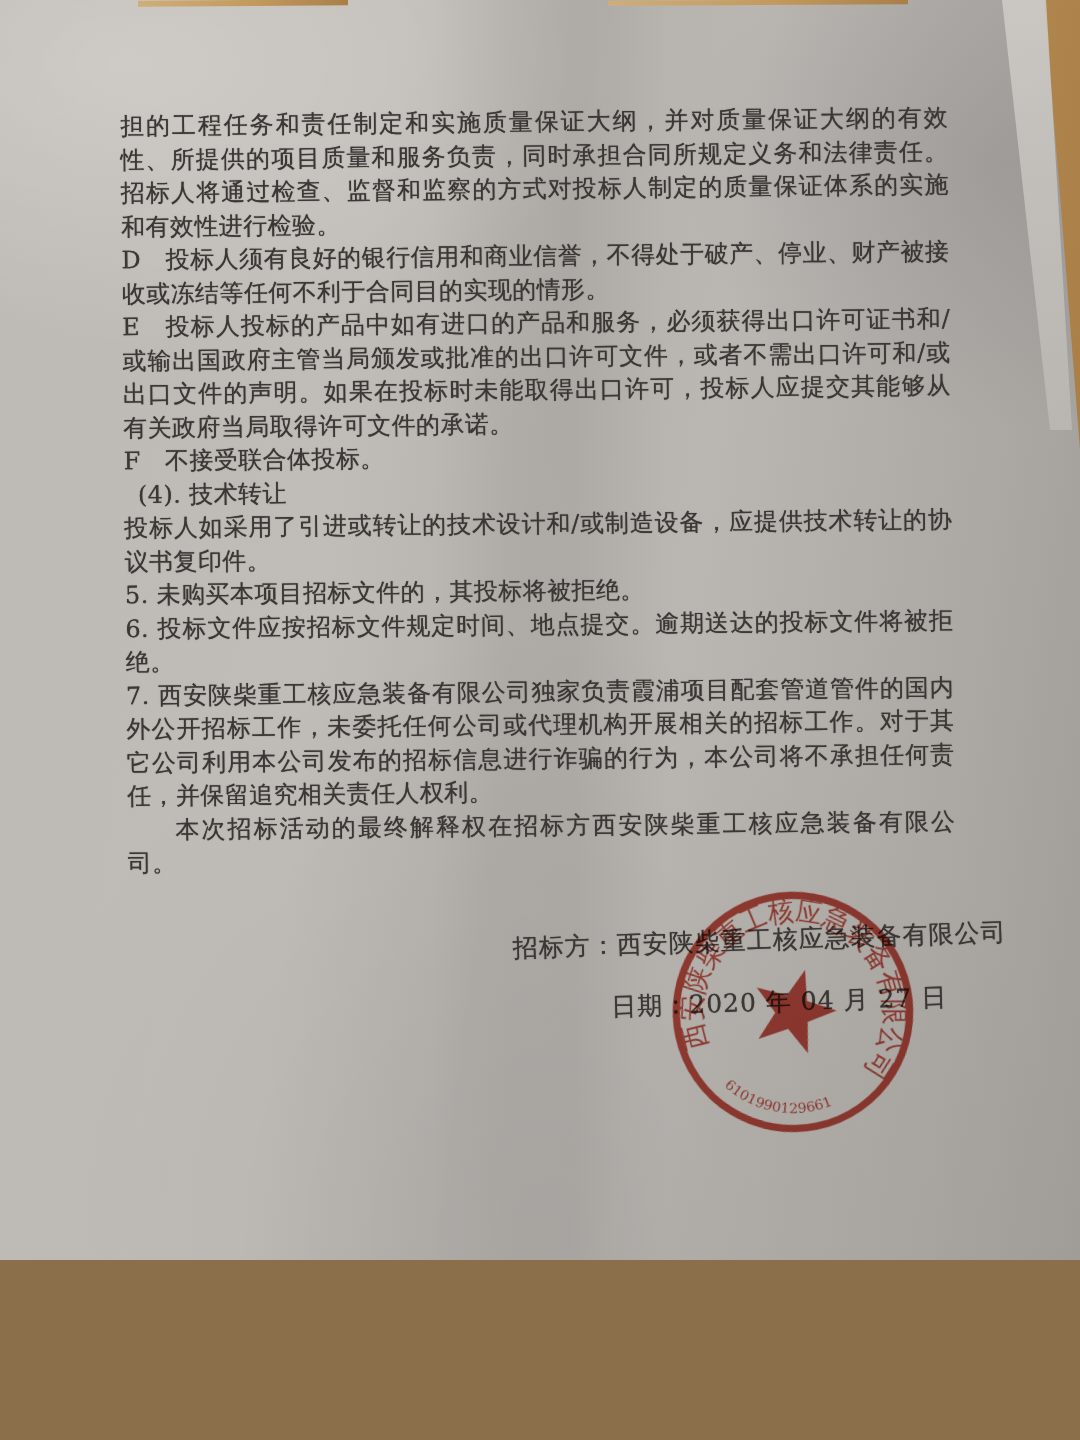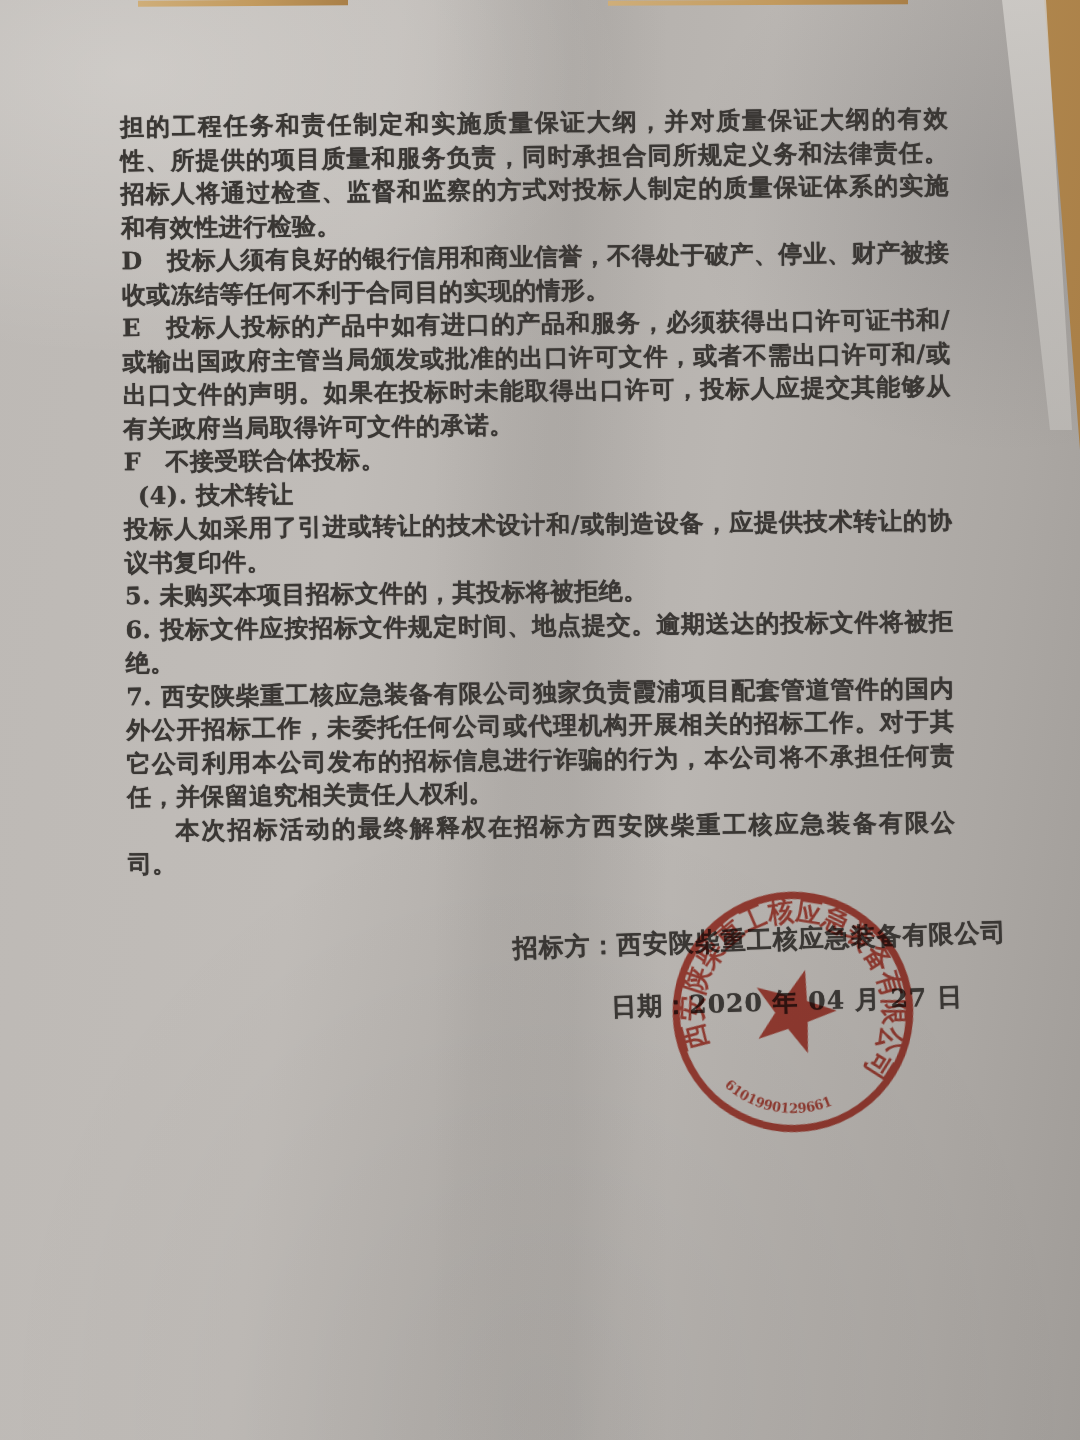--- a/index.html
+++ b/index.html
@@ -2,28 +2,27 @@
 <html><head>
 <meta charset="utf-8">
 <style>
   html,body{margin:0;padding:0;}
   body{
     width:1080px;height:1440px;overflow:hidden;
     font-family:"DejaVu Serif","Liberation Serif",serif;
     background:#8a6f4a;
   }
   .photo{
-    position:relative;width:1080px;height:1440px;overflow:hidden;
+    position:relative;width:1080px;height:1260px;overflow:hidden;
     background:
       radial-gradient(900px 520px at 12% 5%, rgba(255,253,250,.25), transparent 55%),
       radial-gradient(520px 430px at 93% 13%, rgba(68,70,78,.14), transparent 62%),
       linear-gradient(90deg, rgba(0,0,0,0) 40%, rgba(55,53,51,.05) 47%, rgba(55,53,51,.07) 53%, rgba(0,0,0,0) 62%),
       radial-gradient(760px 860px at 50% 98%, rgba(0,0,0,.05), transparent 72%),
       linear-gradient(97deg, #bdb9b5 0%, #c0bcb8 32%, #b5b1ad 48%, #bab6b2 62%, #aba7a3 86%, #a09c98 100%);
-    font-weight: bold;
   }
   
   .wood{position:absolute;background:linear-gradient(100deg,#cfae79 0%,#c29a5e 55%,#a97f47 100%);}
   .wood-top-1{left:138px;top:0;width:210px;height:6px;transform:rotate(-.4deg);}
   .wood-top-2{left:608px;top:0;width:300px;height:5px;transform:rotate(-.3deg);}
   .wood-corner{left:0;top:0;width:1080px;height:460px;
     clip-path:polygon(1044px 0px,1080px 0px,1080px 450px,1062px 220px);}
   .sheet-edge{position:absolute;left:0;top:0;width:1080px;height:440px;
     clip-path:polygon(1002px 0px,1046px 0px,1072px 430px,1050px 430px);
     background:linear-gradient(180deg,#d3d0cc 0%,#c6c3bf 60%,#bdbab6 100%);opacity:.8;}

